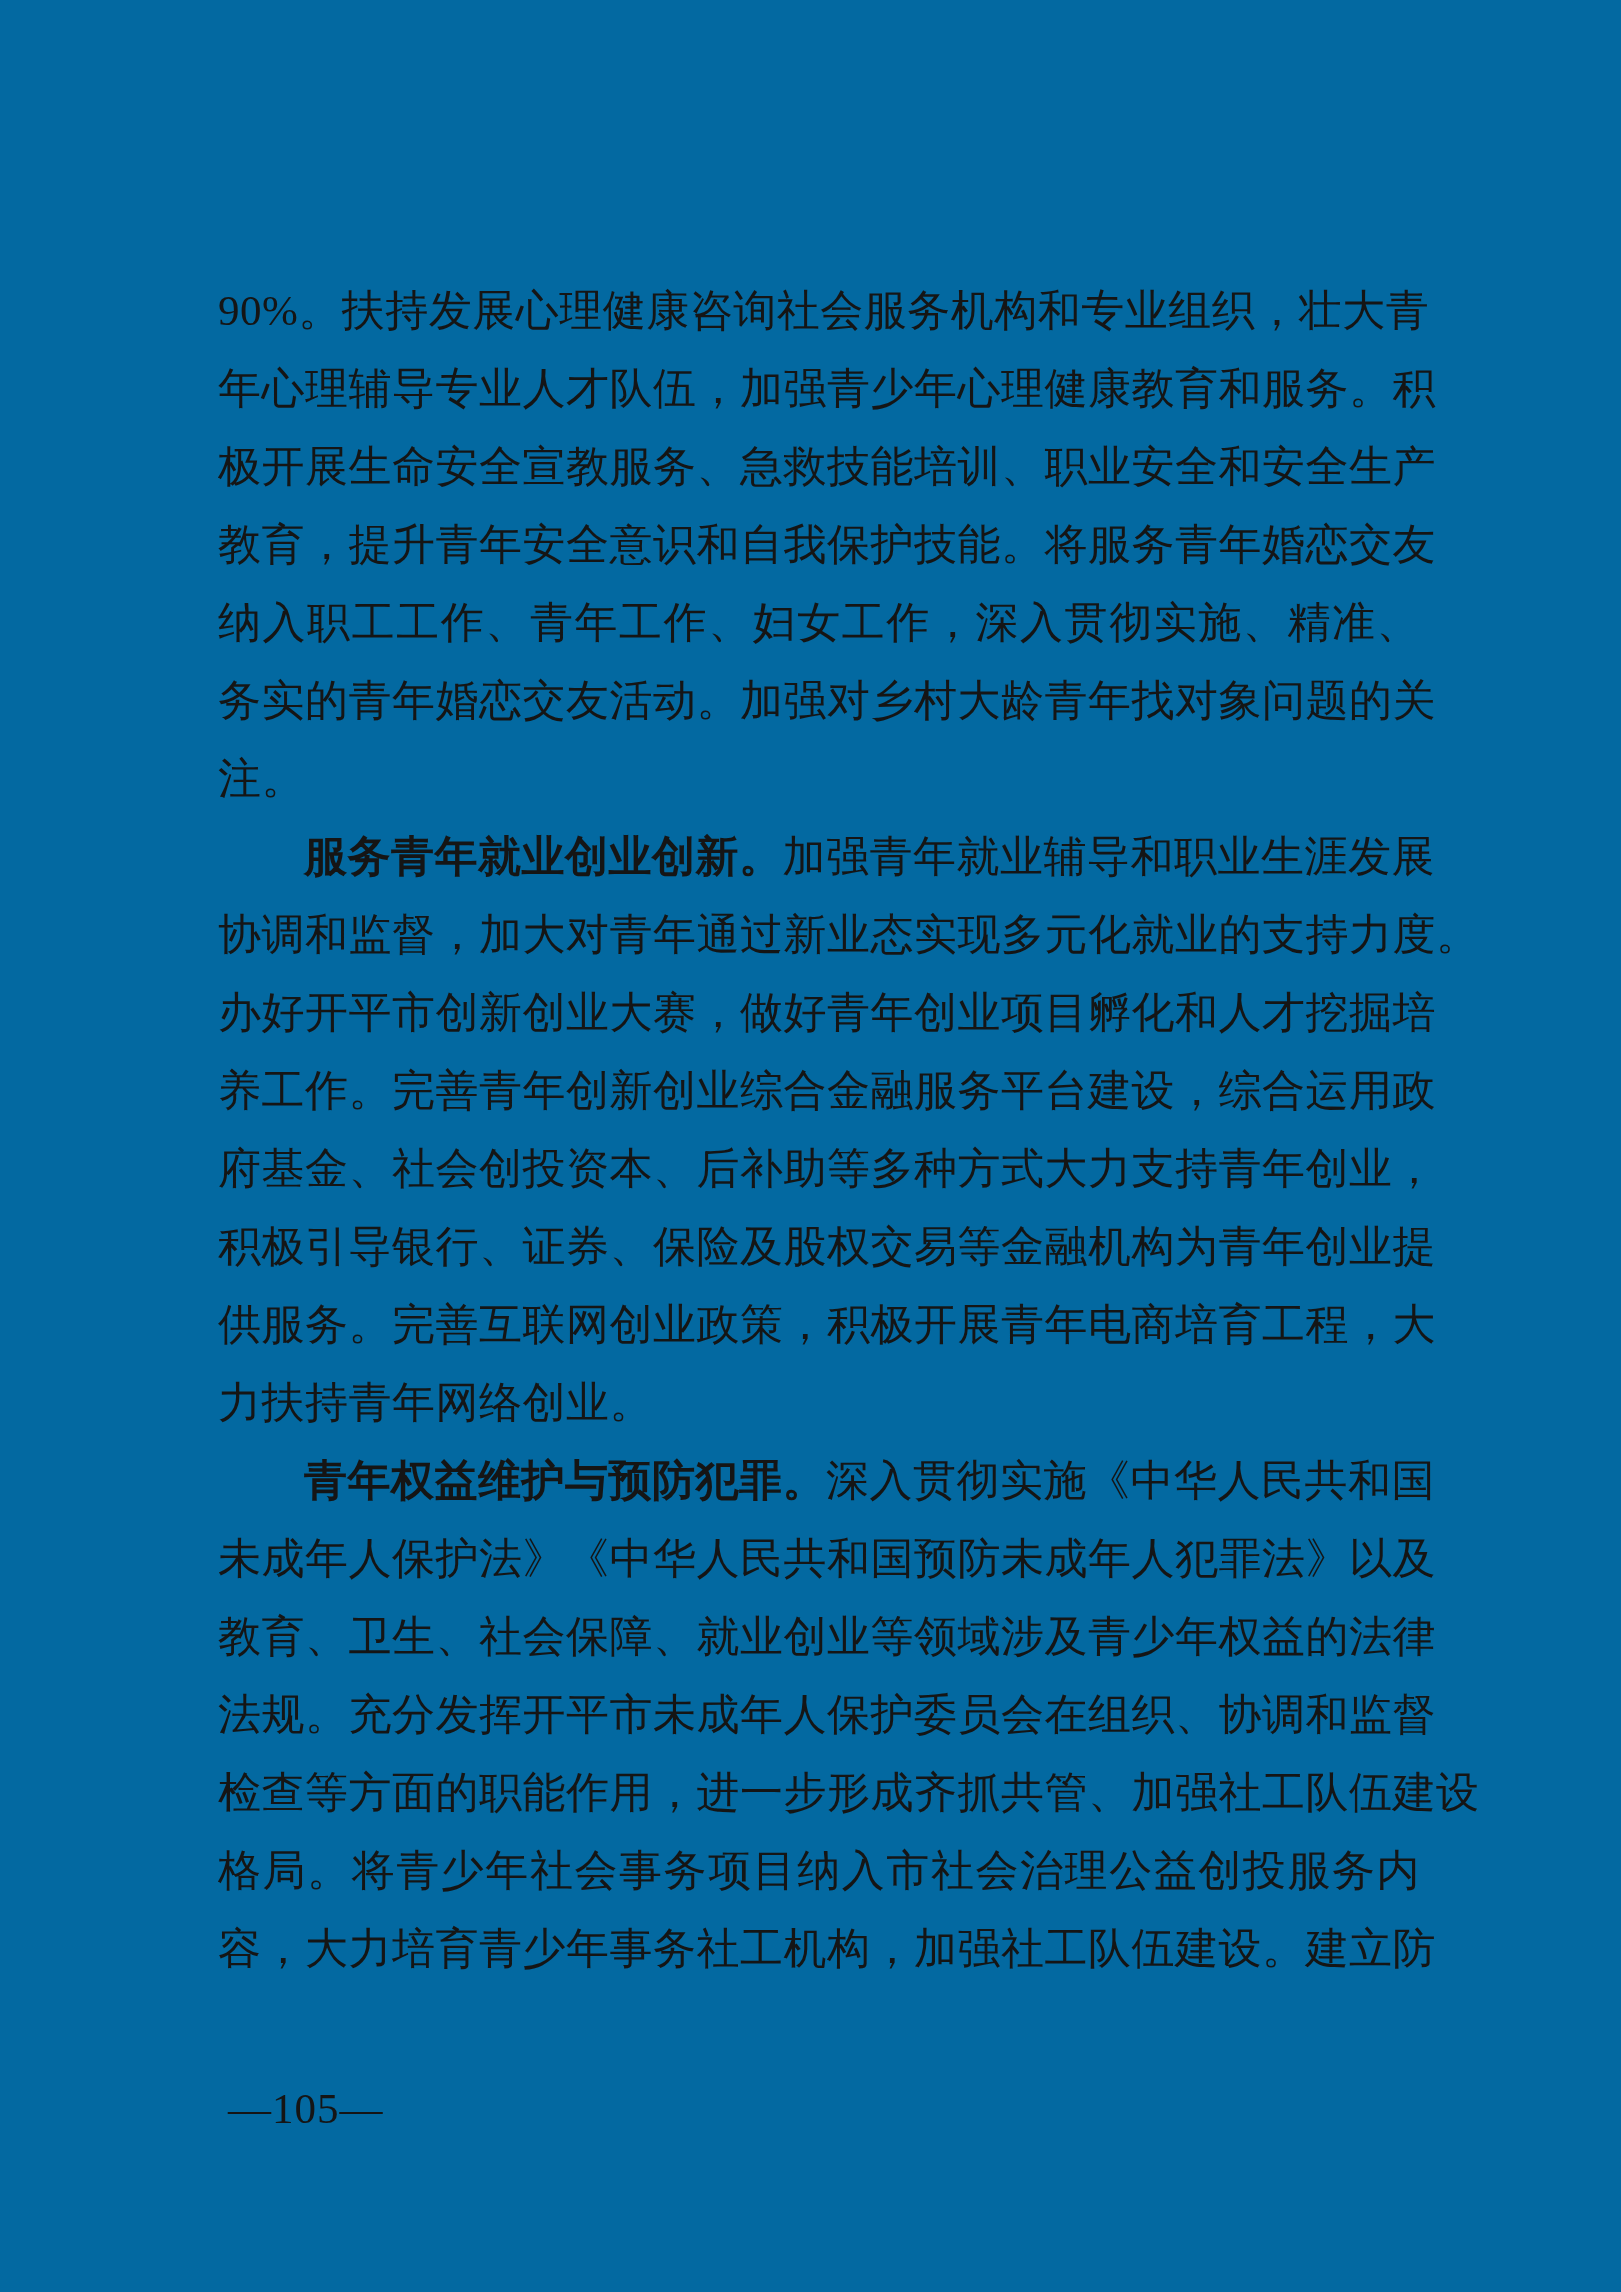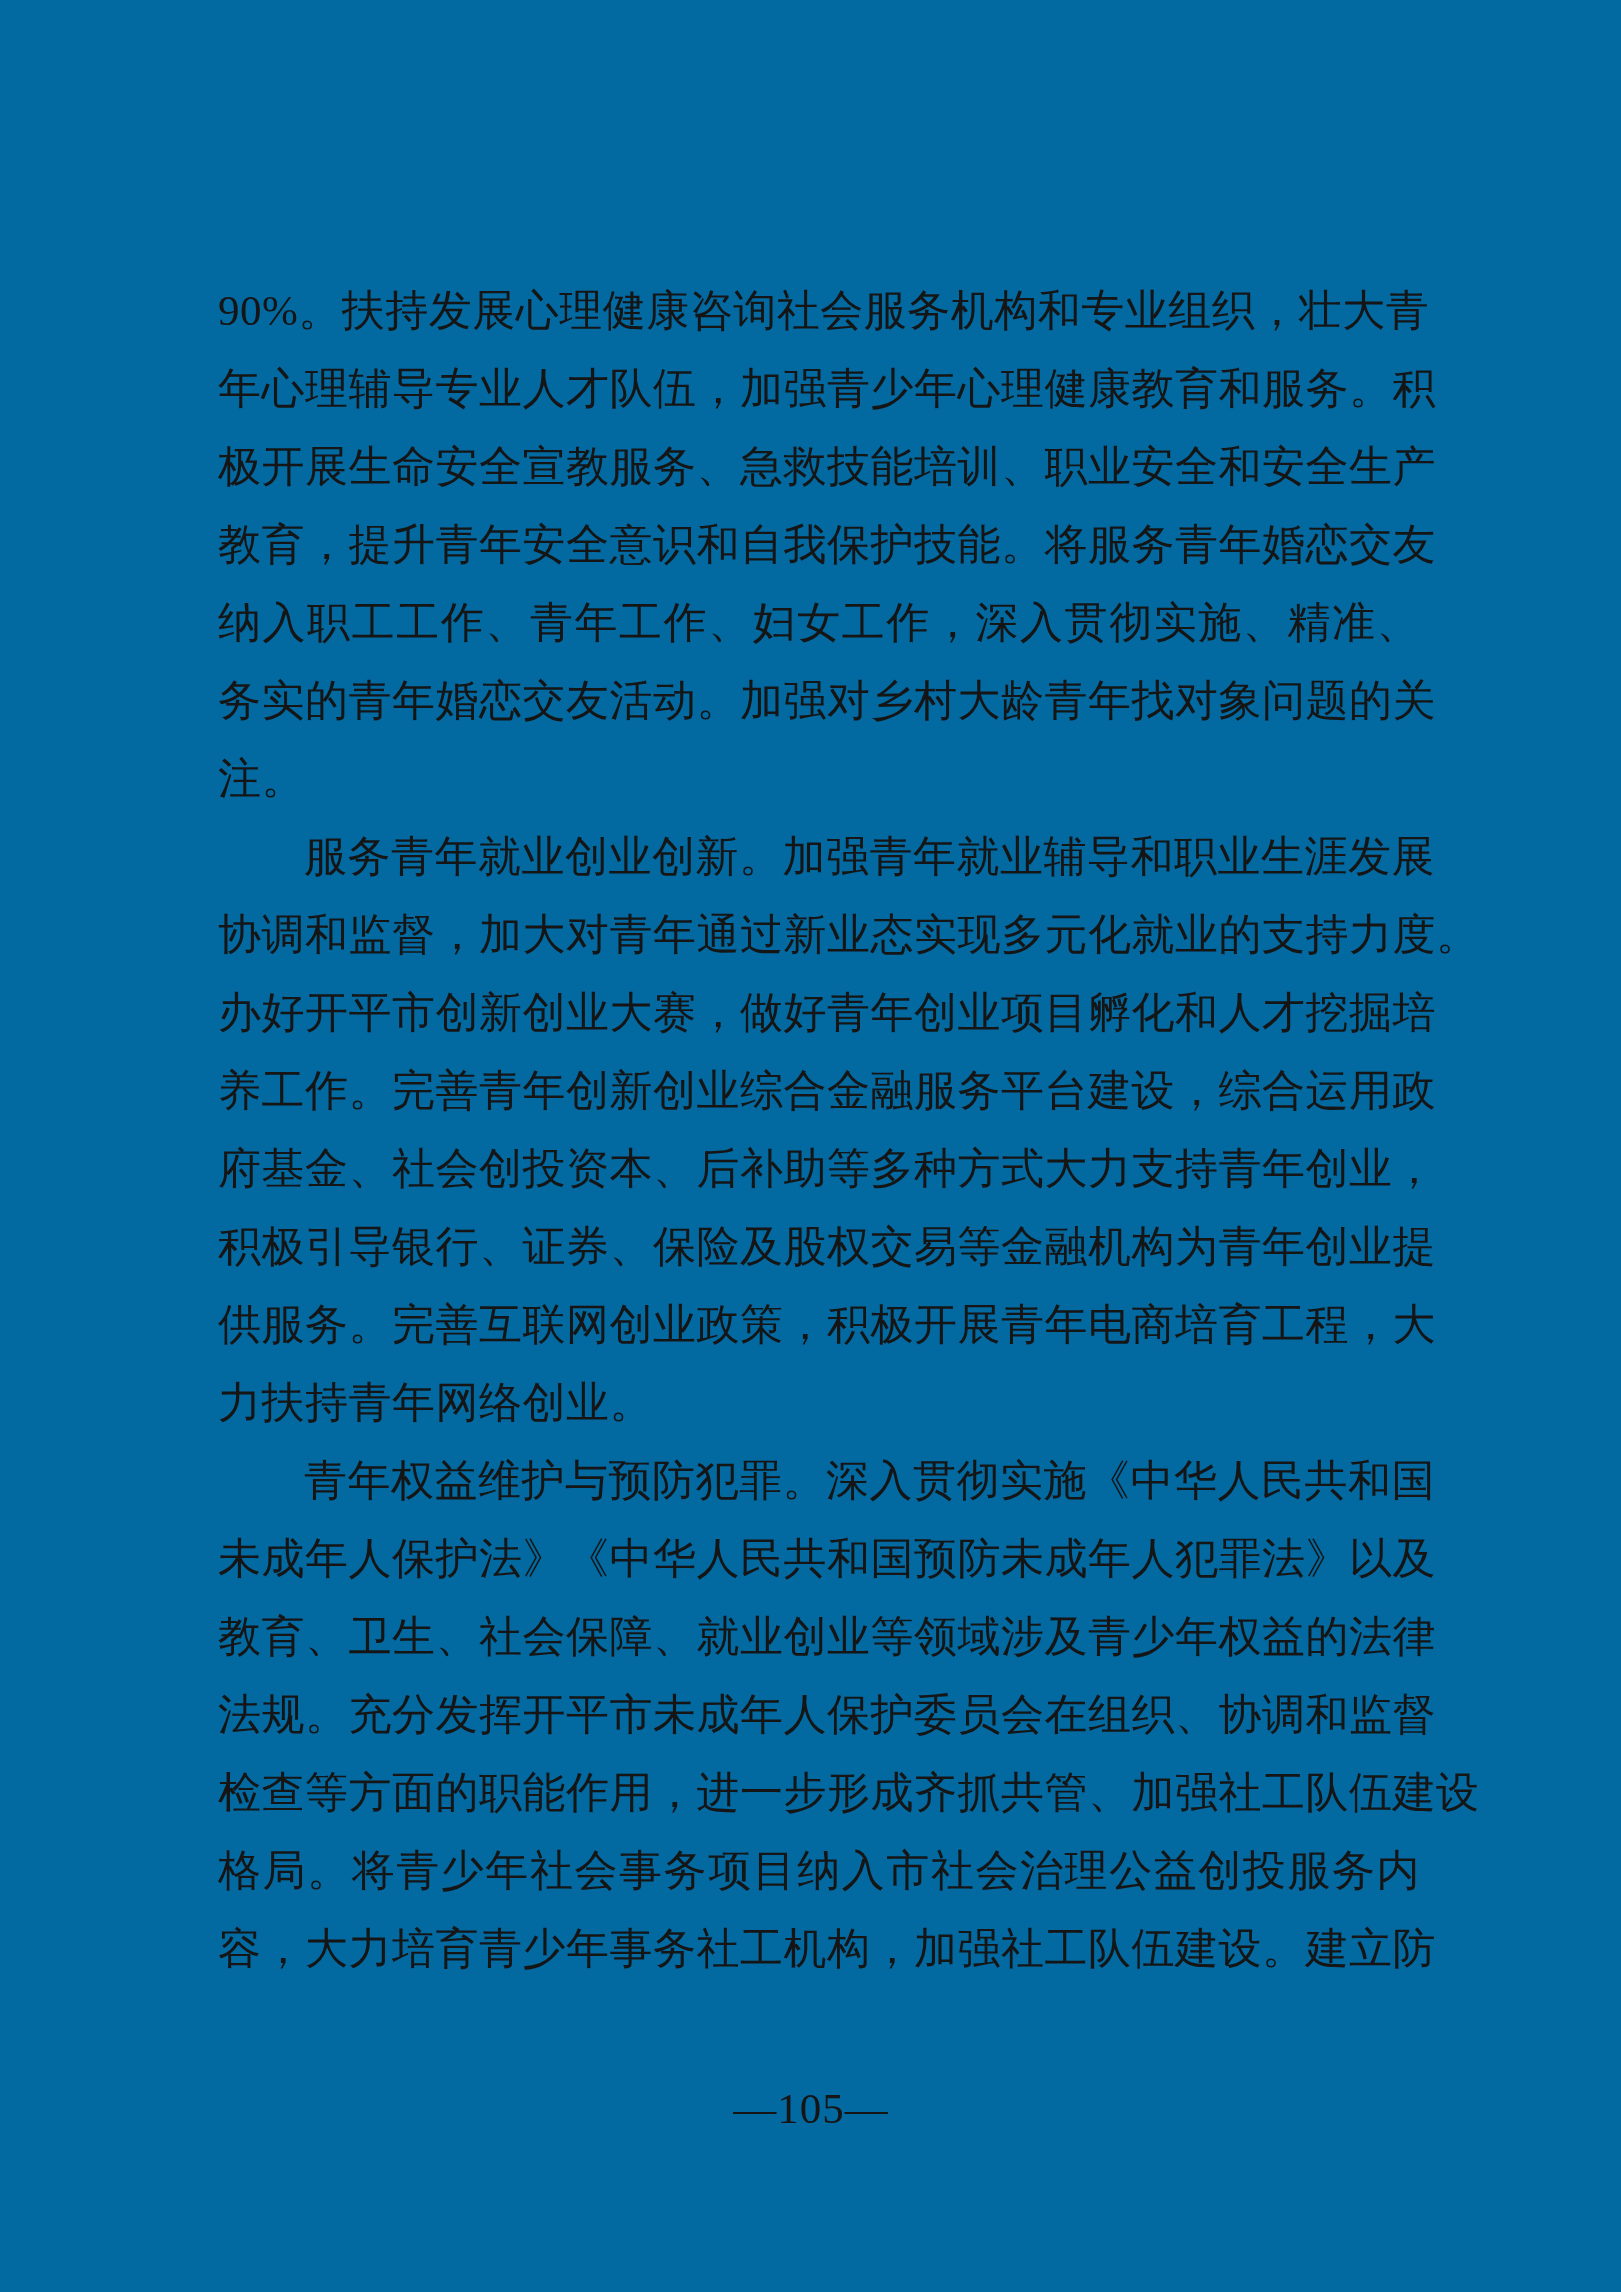--- a/index.html
+++ b/index.html
@@ -33,30 +33,30 @@
     letter-spacing: 0.5px;
   }
   .line.short {
     text-align: left;
     text-align-last: left;
   }
   .line.indent {
     padding-left: 86px;
   }
   .bold {
-    font-weight: 400;
+    font-weight: 700;
   }
   .pagenum-row {
     position: absolute;
-    left: 210px;
+    left: 228px;
     top: 2070px;
     width: 1202px;
     height: 78px;
     line-height: 78px;
-    text-align: center;
+    text-align: left;
     font-size: 43px;
     letter-spacing: 1px;
   }
 </style>
 </head>
 <body>
 
 <div class="page">
 
   <div class="textblock">

